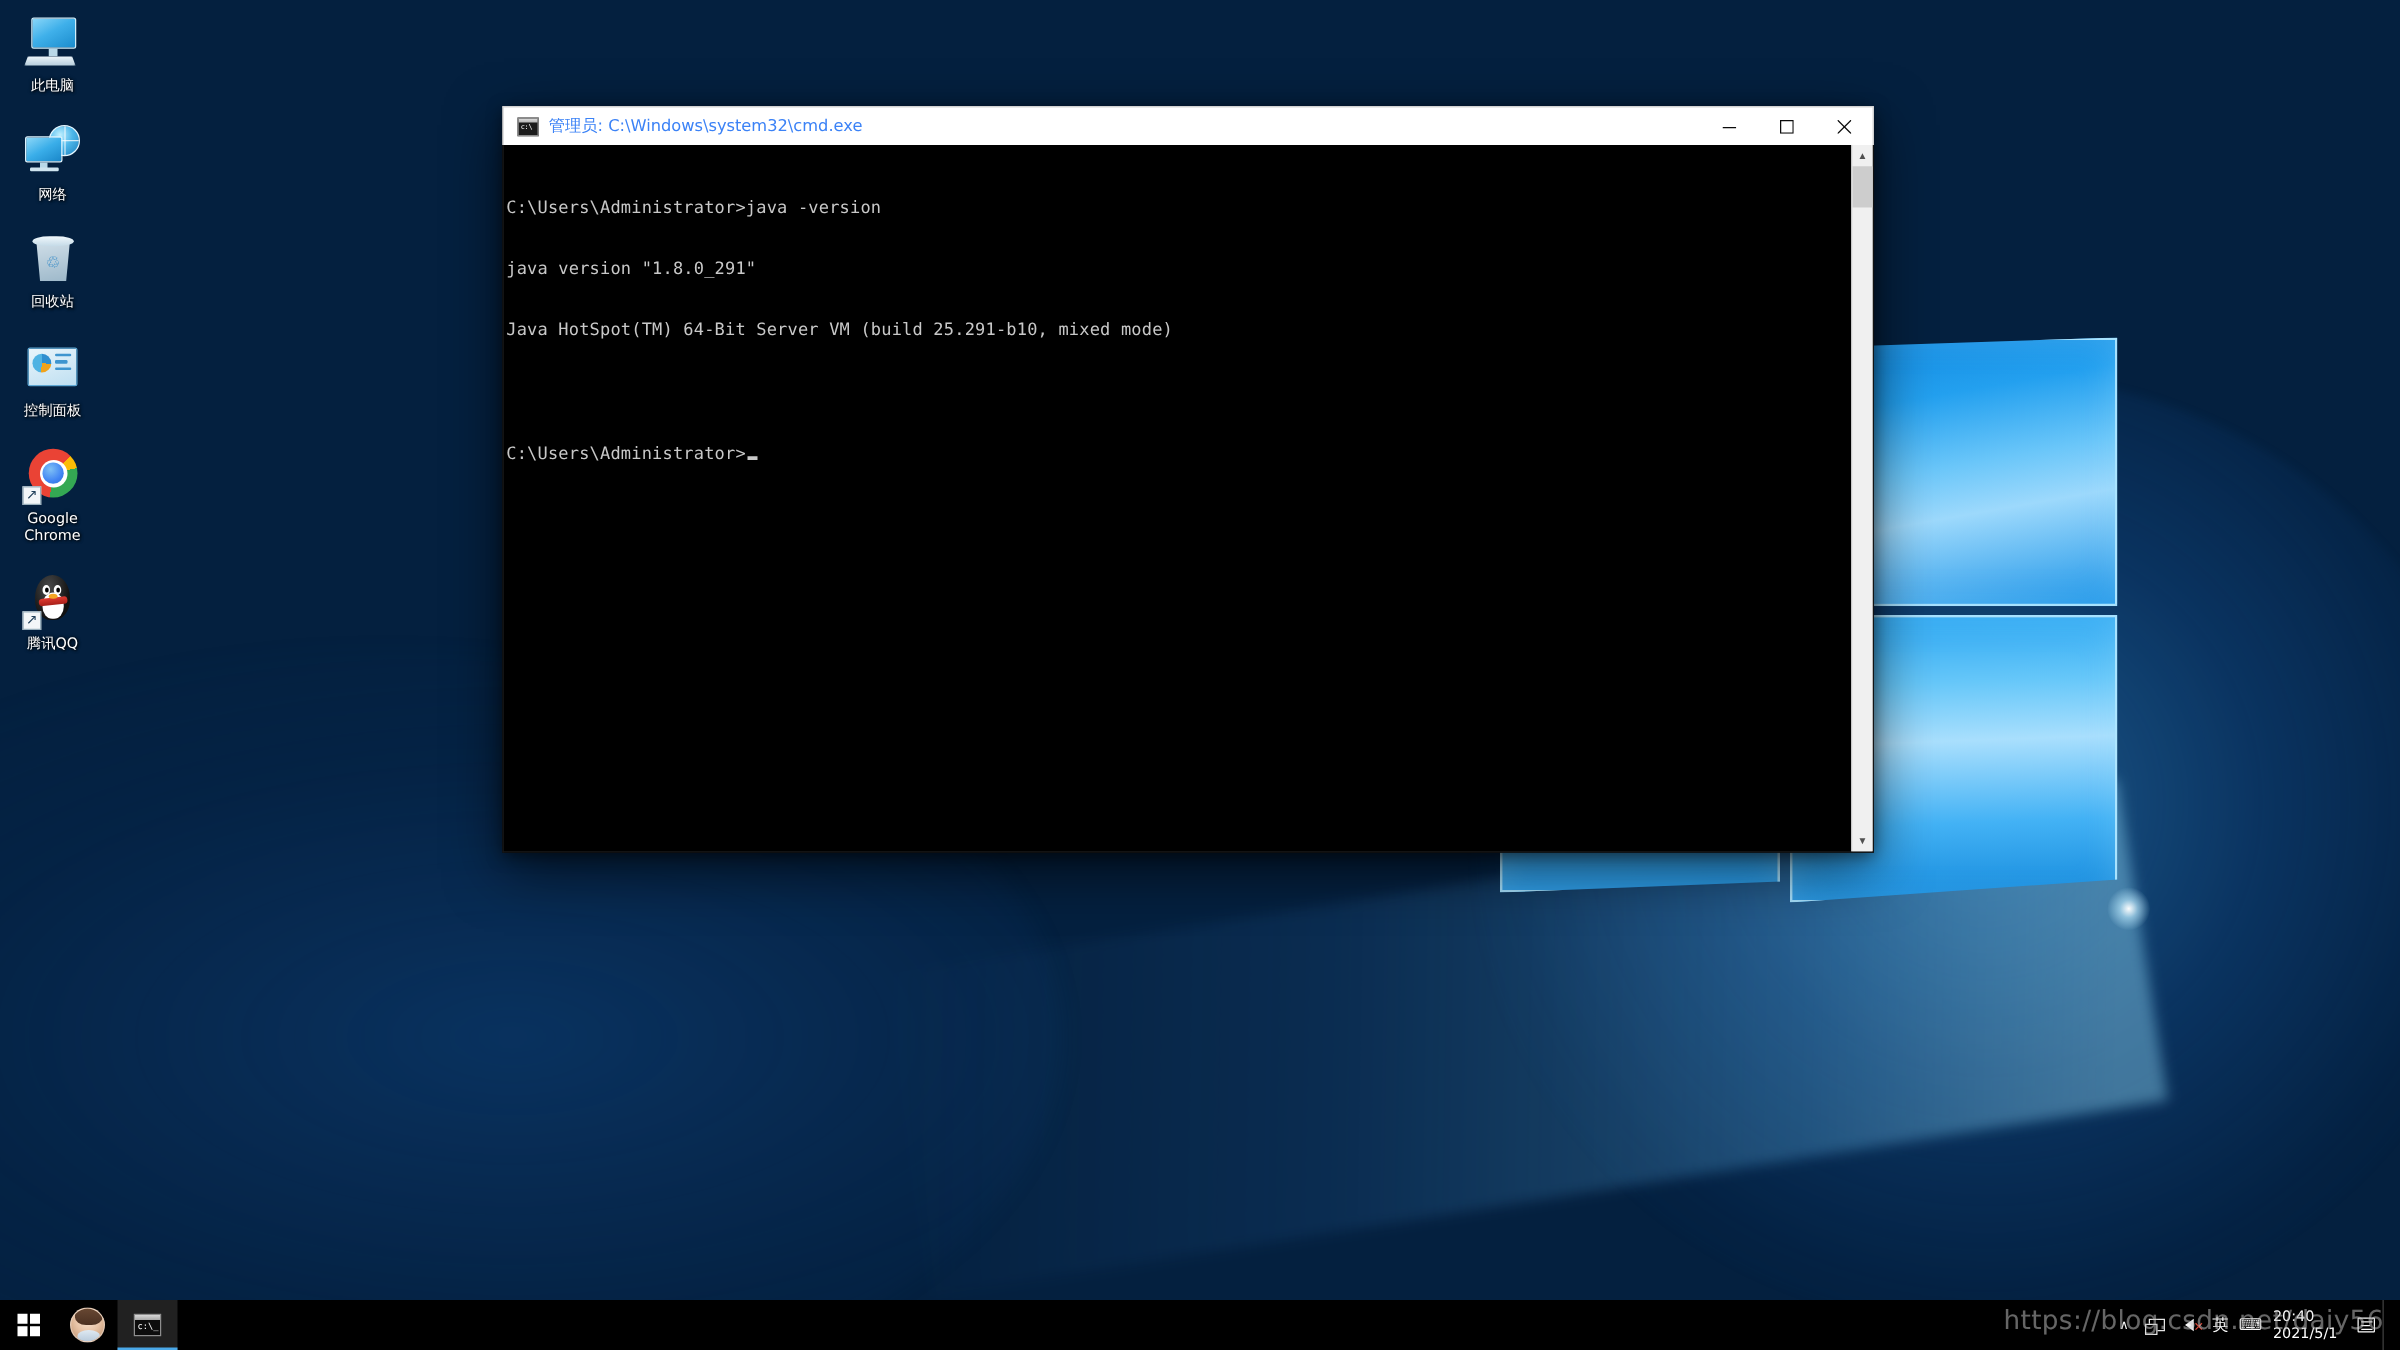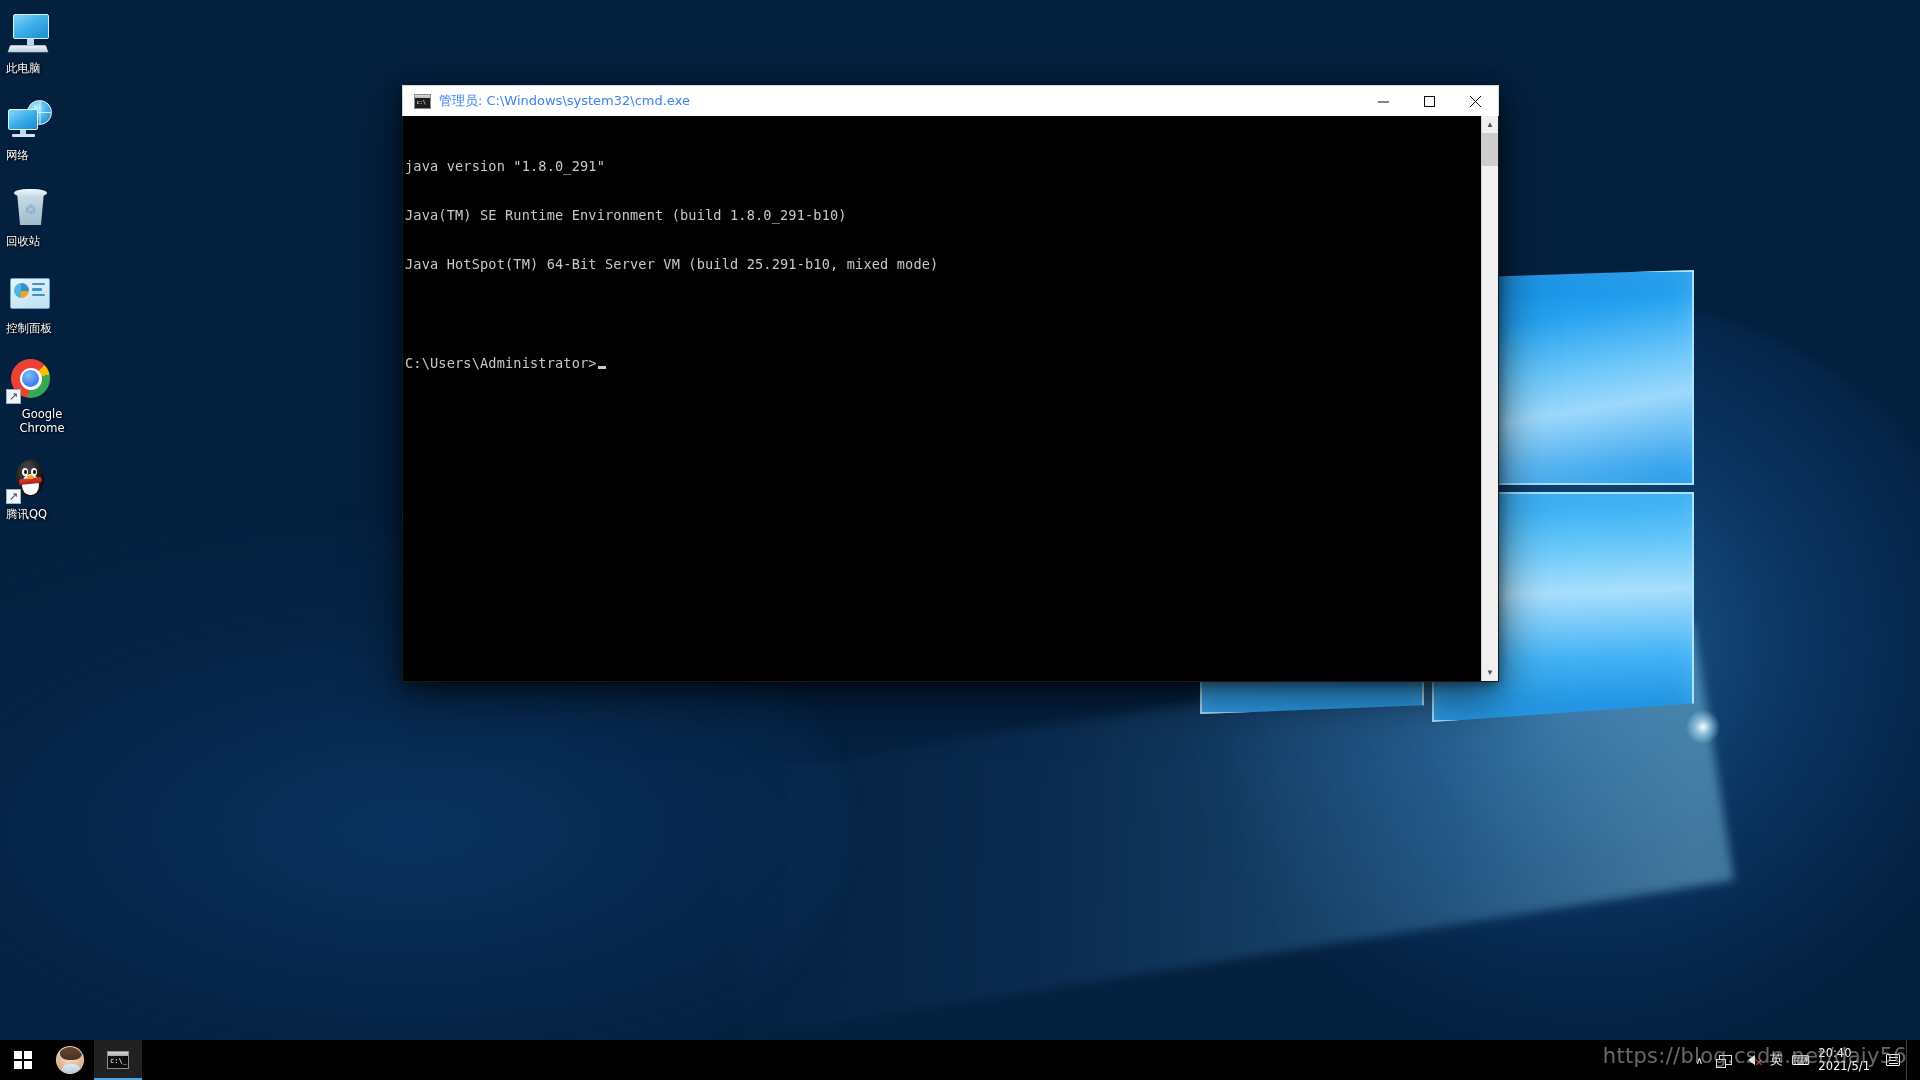--- a/index.html
+++ b/index.html
@@ -129,21 +129,21 @@
     left: 4px;
     top: 6px;
     width: 76px;
   }
   .desk-icon {
     width: 76px;
     padding: 4px 2px 6px 2px;
     margin-bottom: 11px;
     display: flex;
     flex-direction: column;
-    align-items: flex-start;
+    align-items: center;
     cursor: default;
   }
   .desk-icon .glyph {
     width: 48px; height: 48px;
     position: relative;
     margin-bottom: 4px;
   }
   .desk-icon .label {
     font-size: 11.5px;
     line-height: 13.5px;
@@ -705,22 +705,22 @@
               <line x1="0" y1="0" x2="11" y2="11" stroke="#0b0b0b" stroke-width="1"></line>
               <line x1="11" y1="0" x2="0" y2="11" stroke="#0b0b0b" stroke-width="1"></line>
             </svg>
         </div>
       </div>
     </div>
 
     <div id="cmd-body">
       <div id="cmd-console">
         <div id="cmd-lines">
+          <div class="cmd-line">C:\Users\Administrator&gt;java -version</div>
           <div class="cmd-line">java version "1.8.0_291"</div>
-          <div class="cmd-line">Java(TM) SE Runtime Environment (build 1.8.0_291-b10)</div>
           <div class="cmd-line">Java HotSpot(TM) 64-Bit Server VM (build 25.291-b10, mixed mode)</div>
           <div class="cmd-line"></div>
           <div class="cmd-line"><span>C:\Users\Administrator&gt;</span><span class="cmd-cursor"></span></div>
         </div>
       </div>
 
       <div id="cmd-scrollbar">
         <div class="sb-arrow">▲</div>
         <div class="sb-track">
           <div id="sb-thumb"></div>

